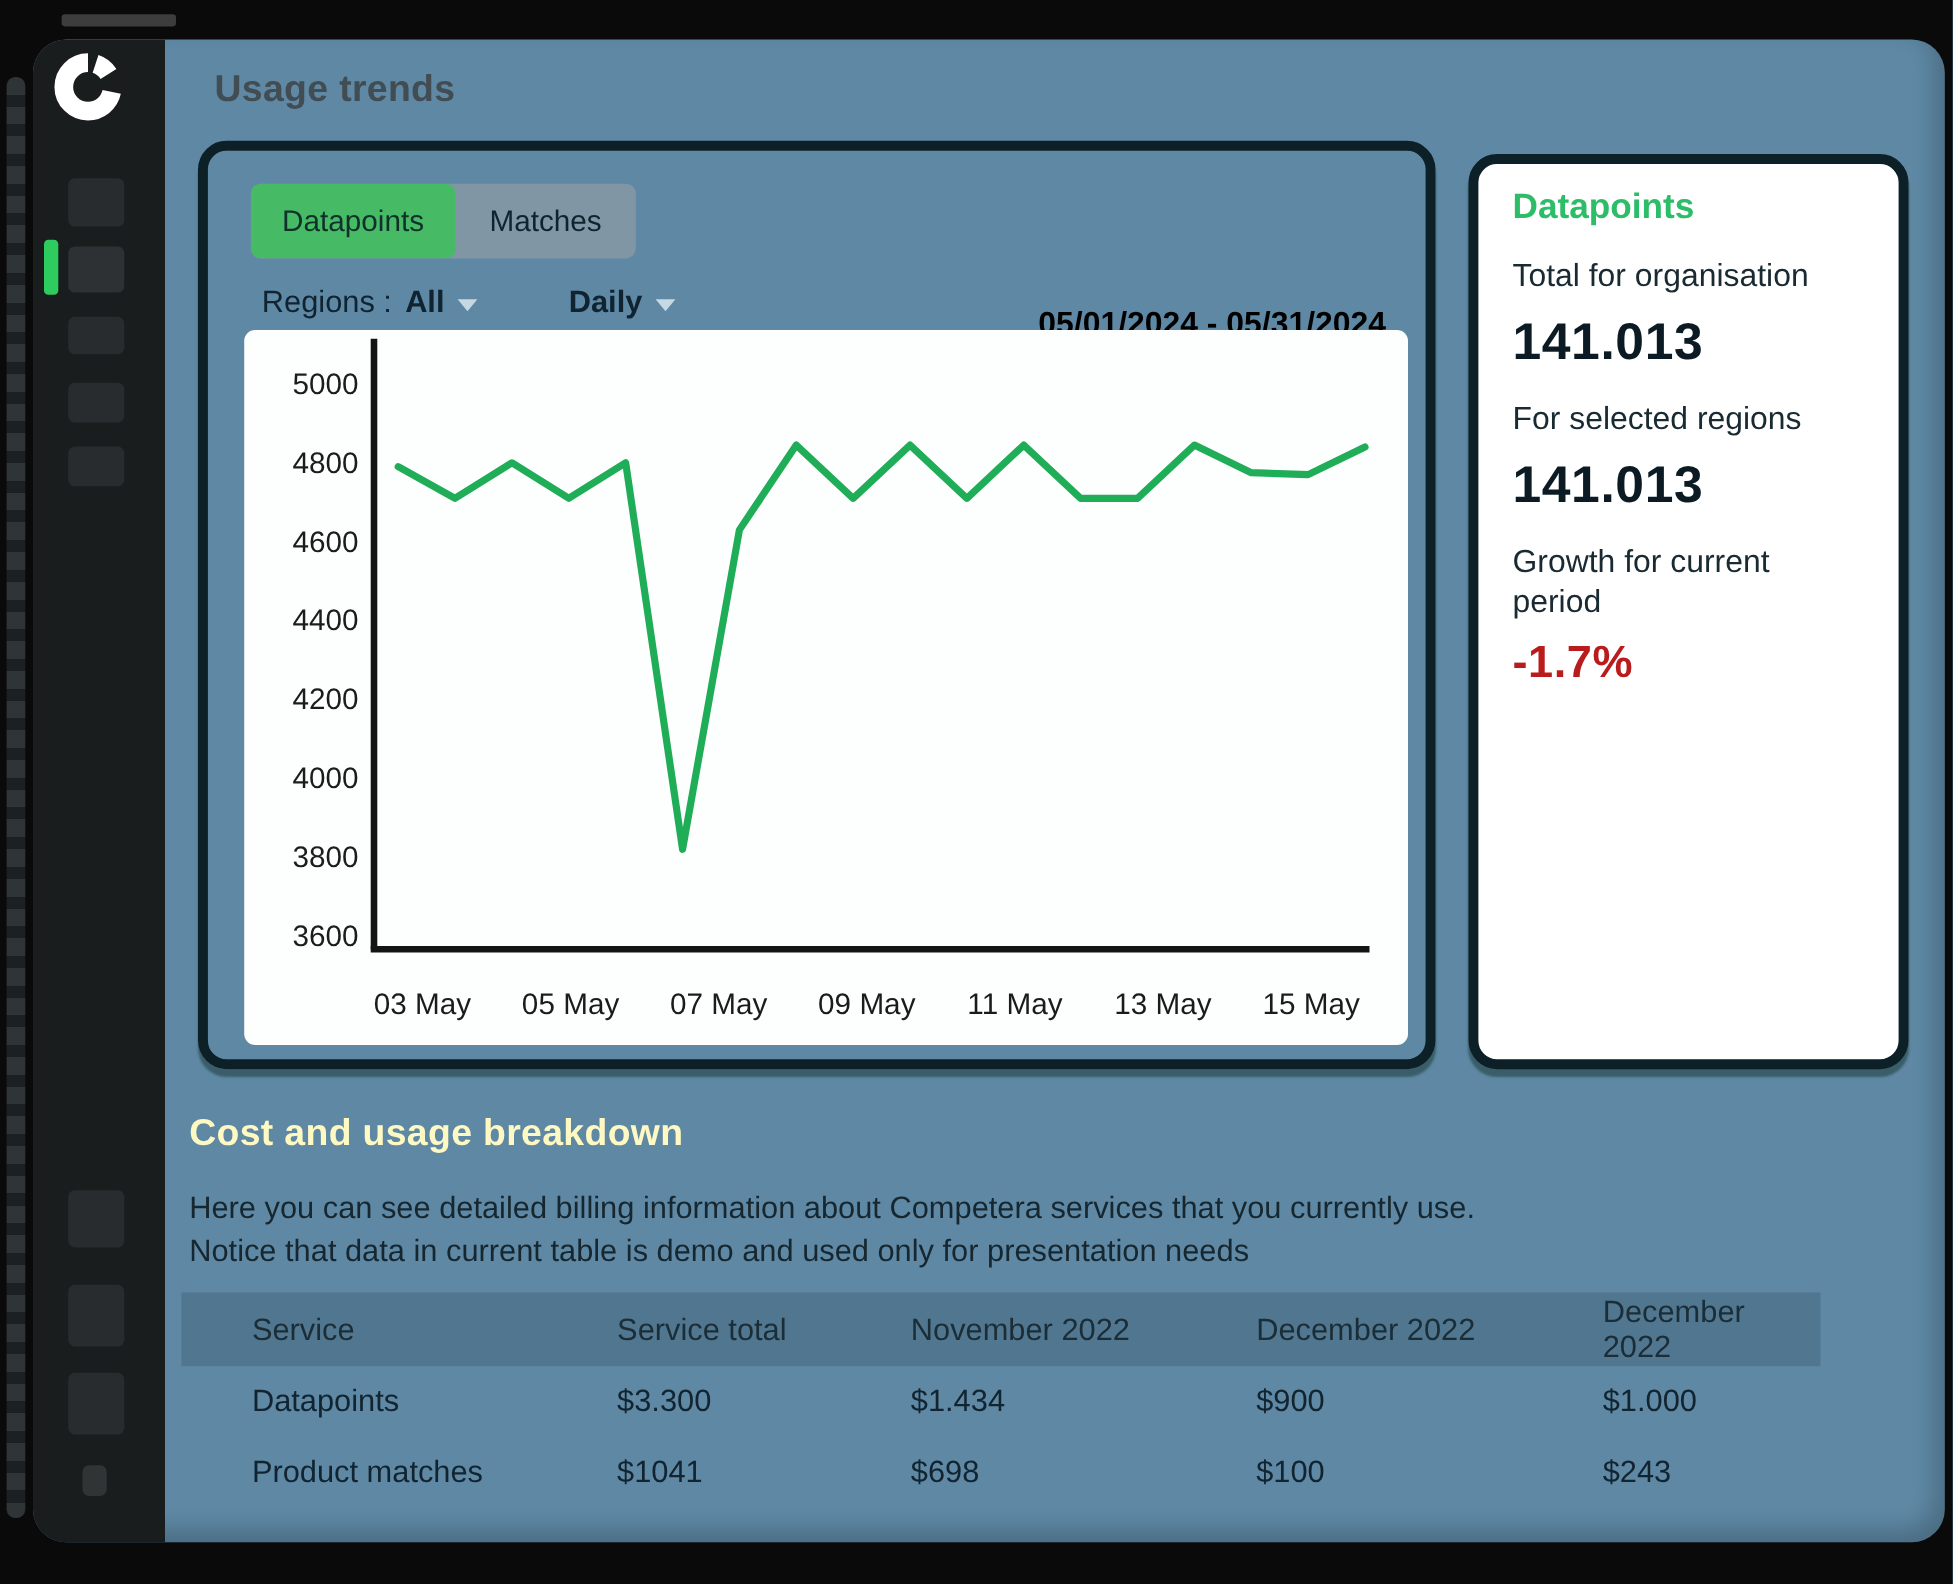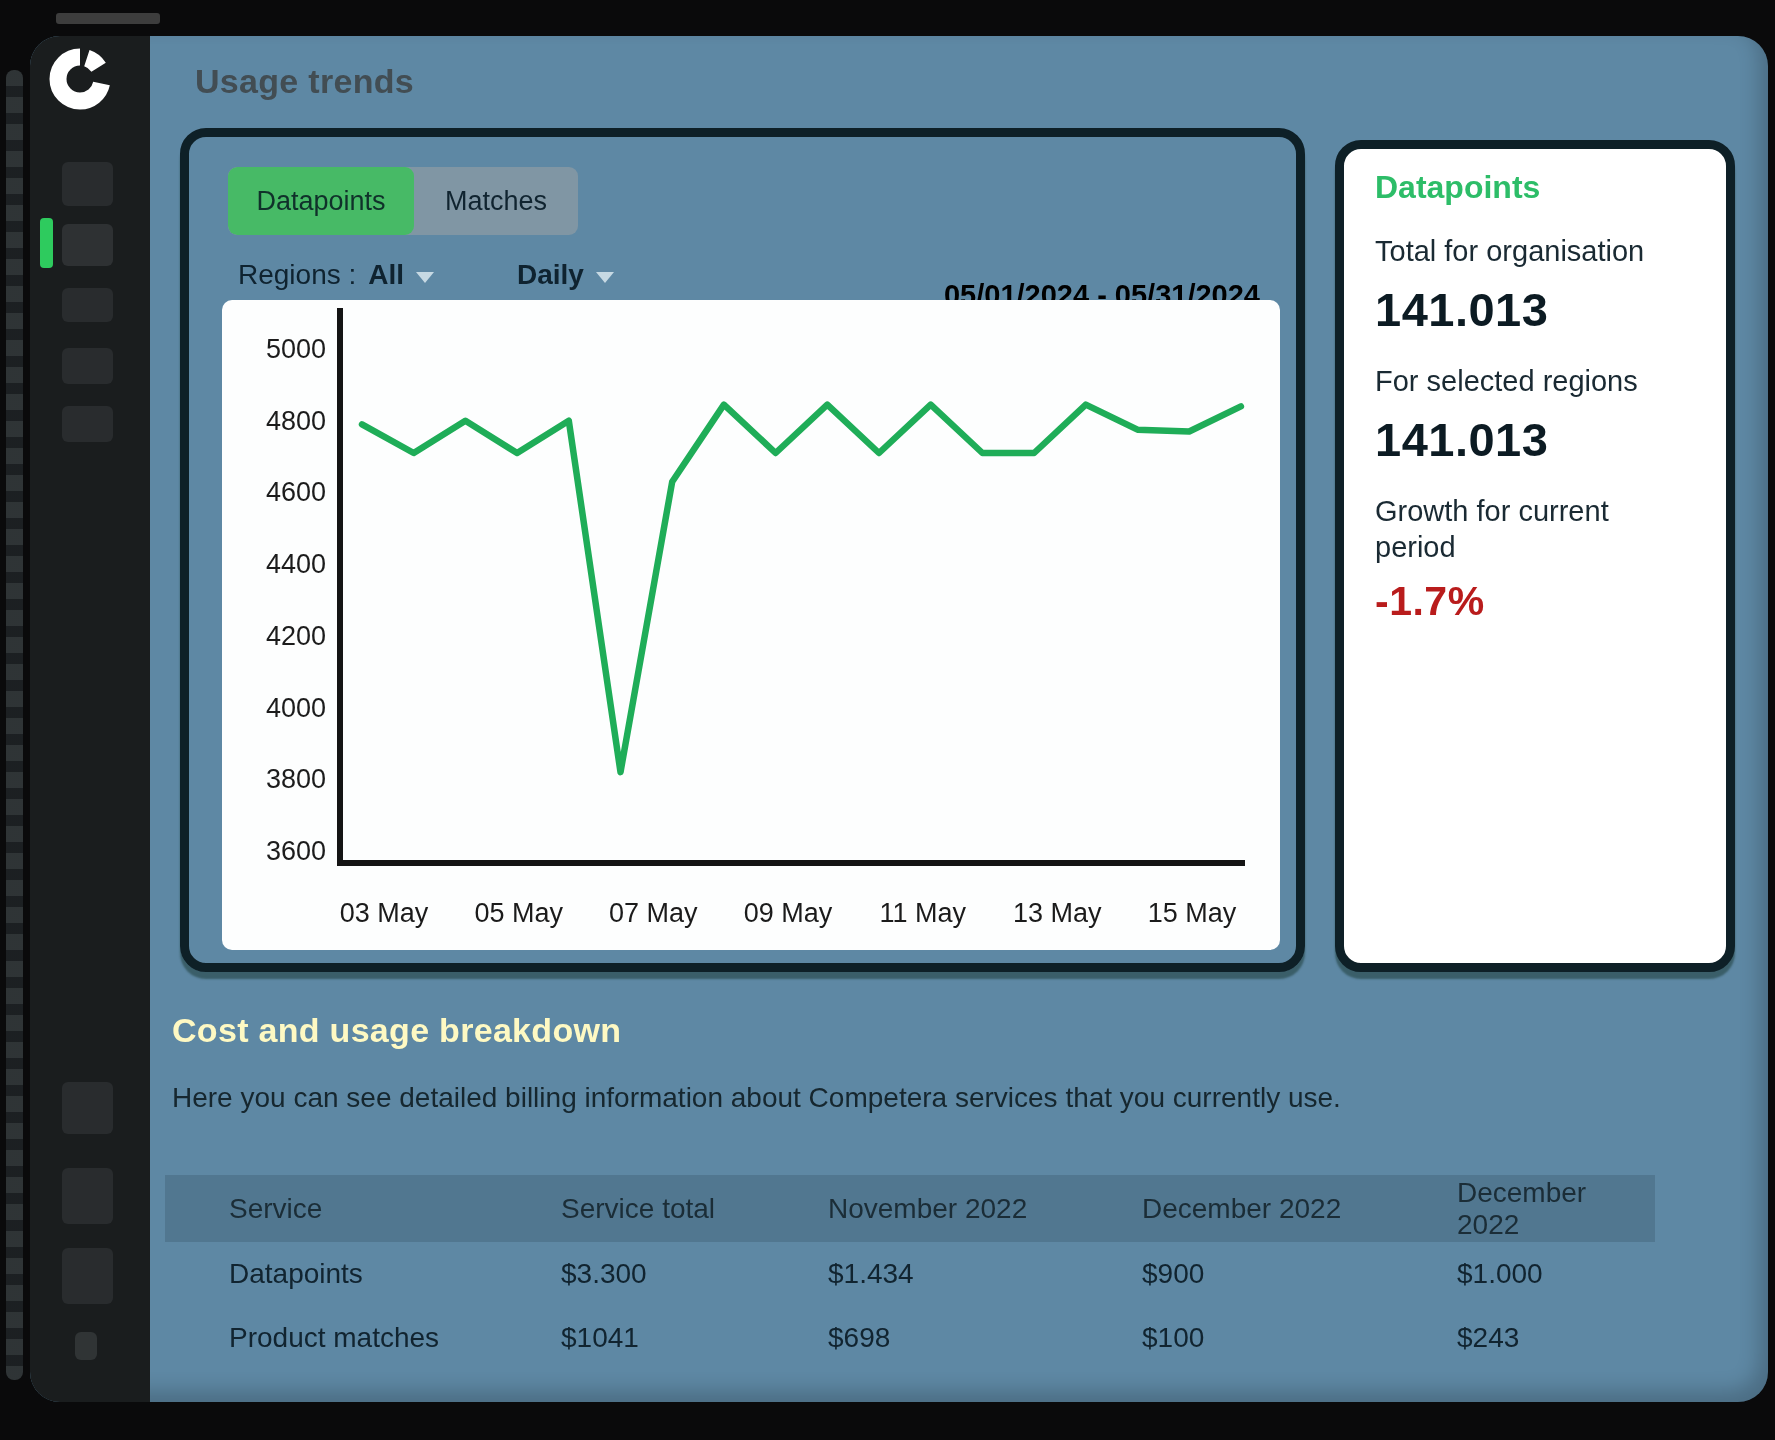--- a/index.html
+++ b/index.html
@@ -139,20 +139,21 @@
           <div class="stat-label" style="top: 214px; width: 310px;">For selected regions</div>
           <div class="stat-value" style="top: 263px;">141.013</div>
           <div class="stat-label" style="top: 344px; width: 310px;">Growth for current period</div>
           <div class="stat-value negative" style="top: 429px;">-1.7%</div>
         </div>
     </aside>
 
     <h2 class="cost-title">Cost and usage breakdown</h2>
     <div class="cost-desc" id="costdesc">
         <div>Here you can see detailed billing information about Competera services that you currently use.</div>
+        <div>Notice that data in current table is demo and used only for presentation needs</div>
       </div>
 
     <div class="cost-table" id="costtable">
         <div class="t-row t-head">
           <div>Service</div>
           <div>Service total</div>
           <div>November 2022</div>
           <div>December 2022</div>
           <div>December 2022</div>
         </div>

